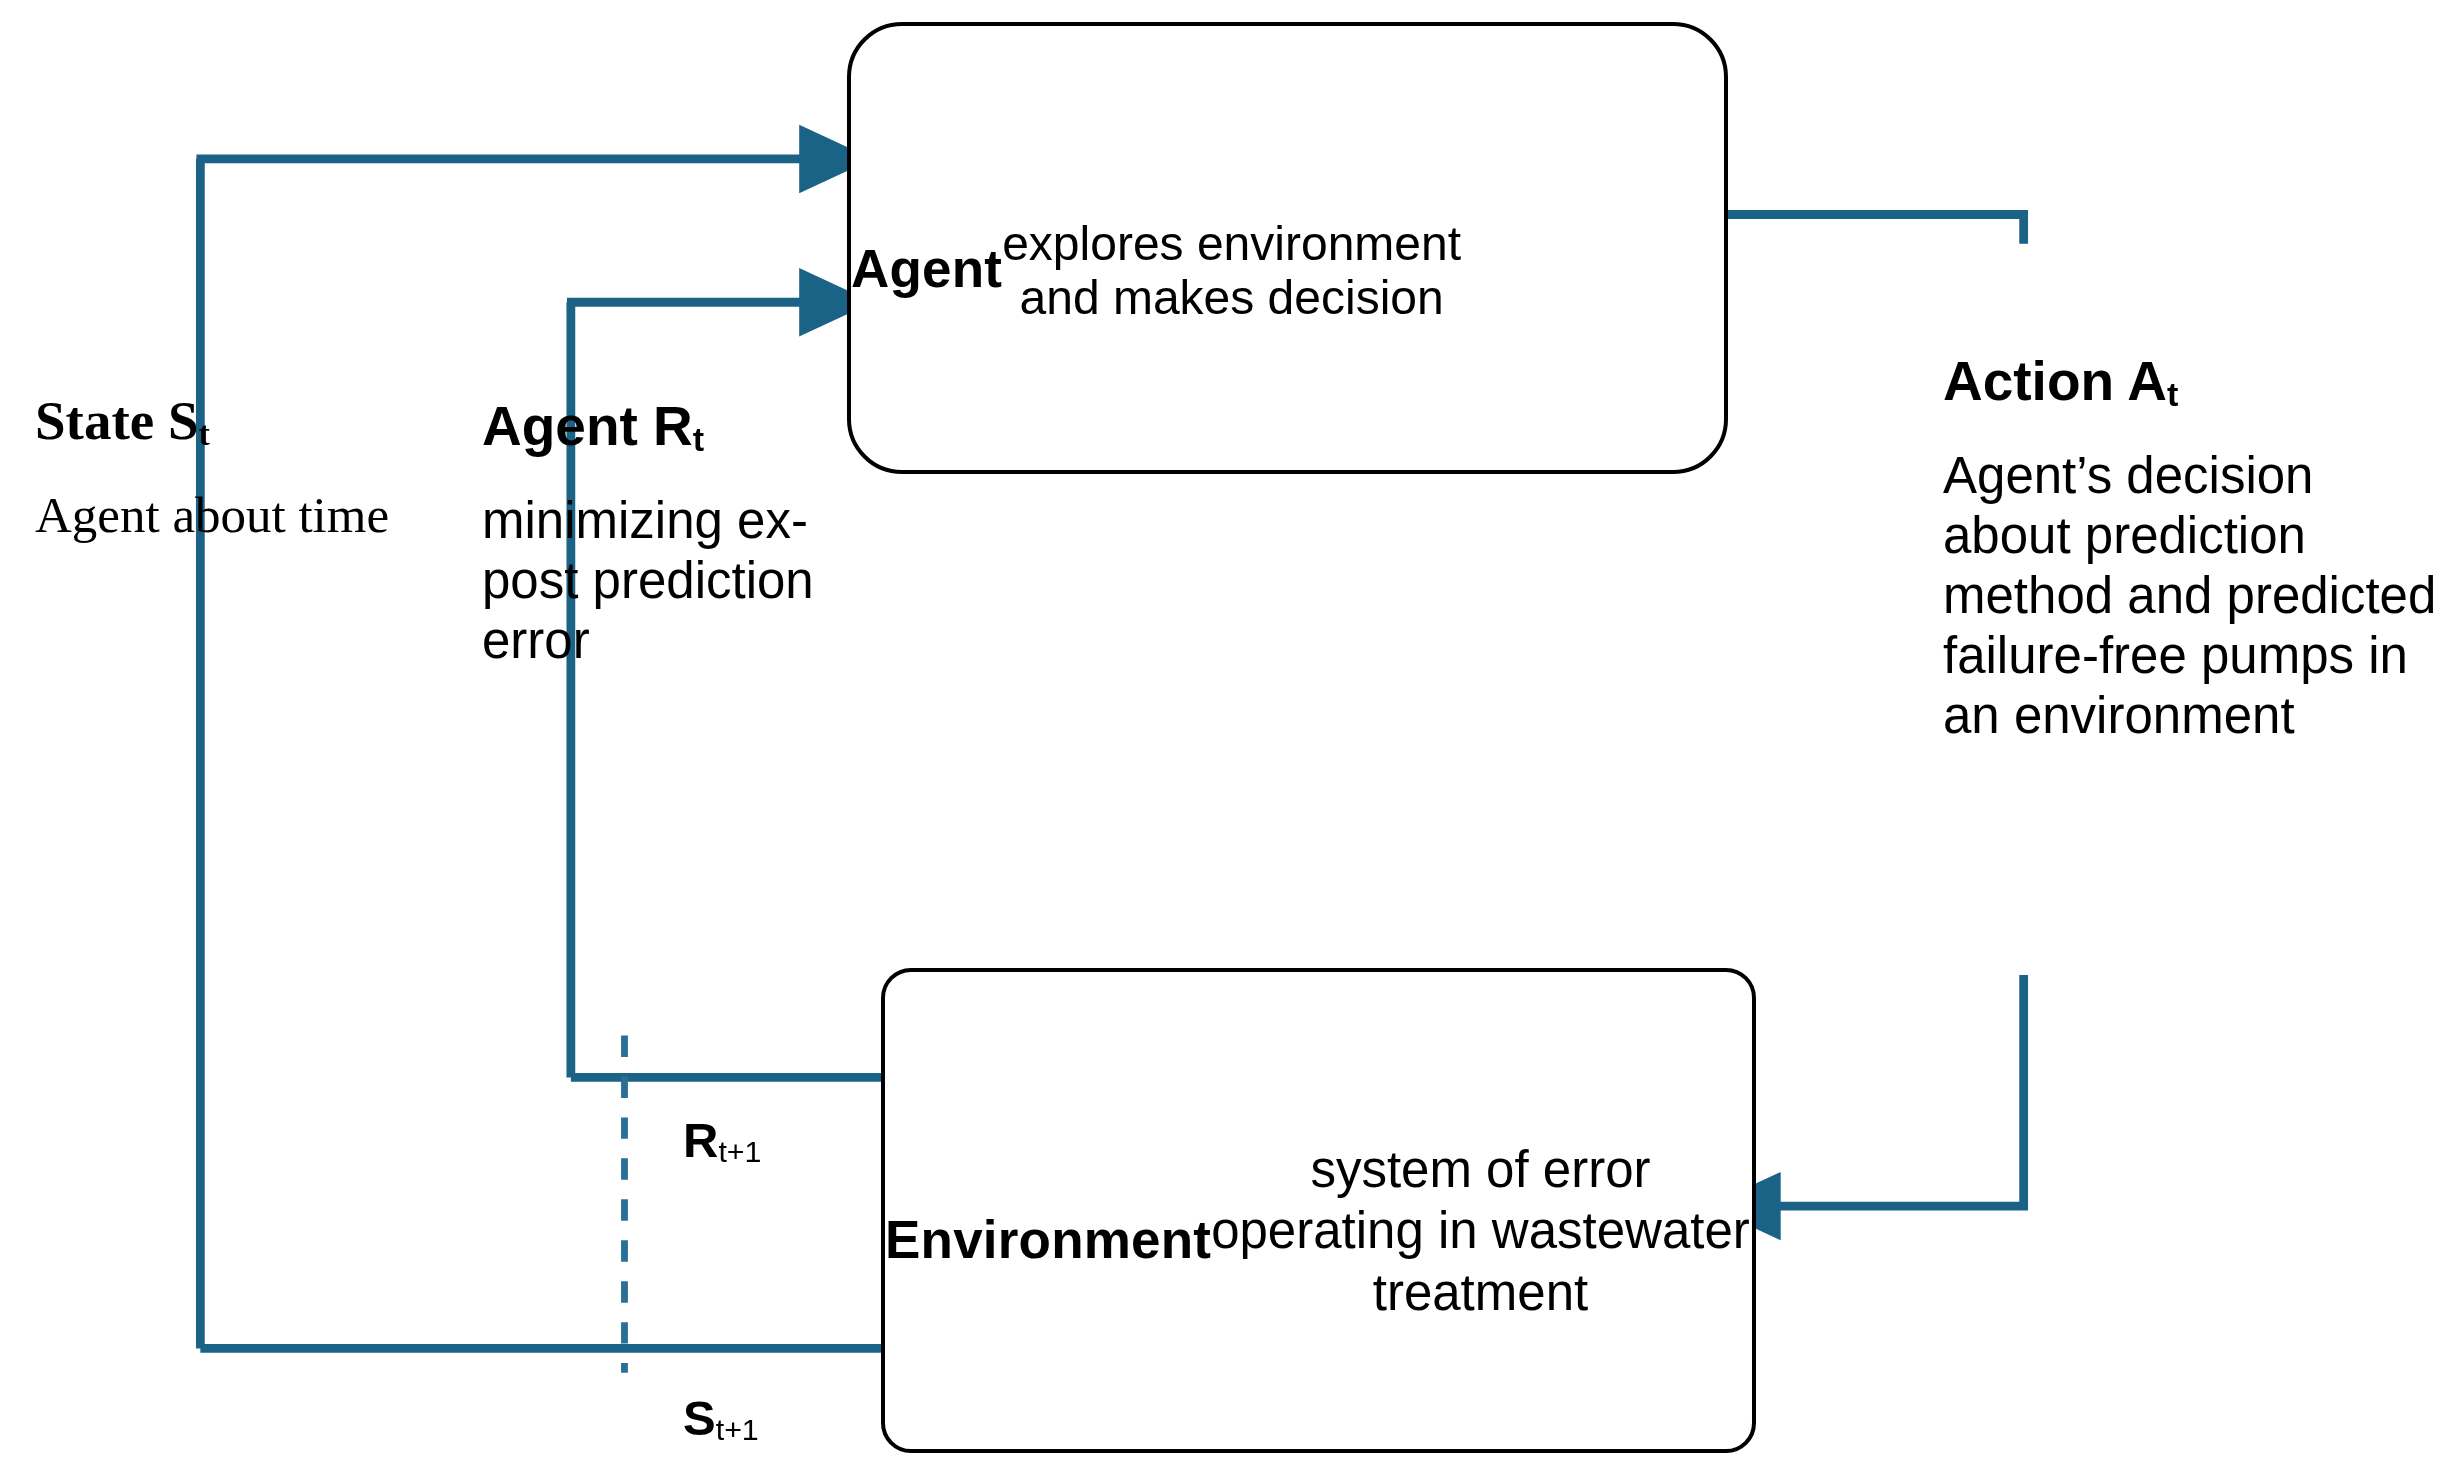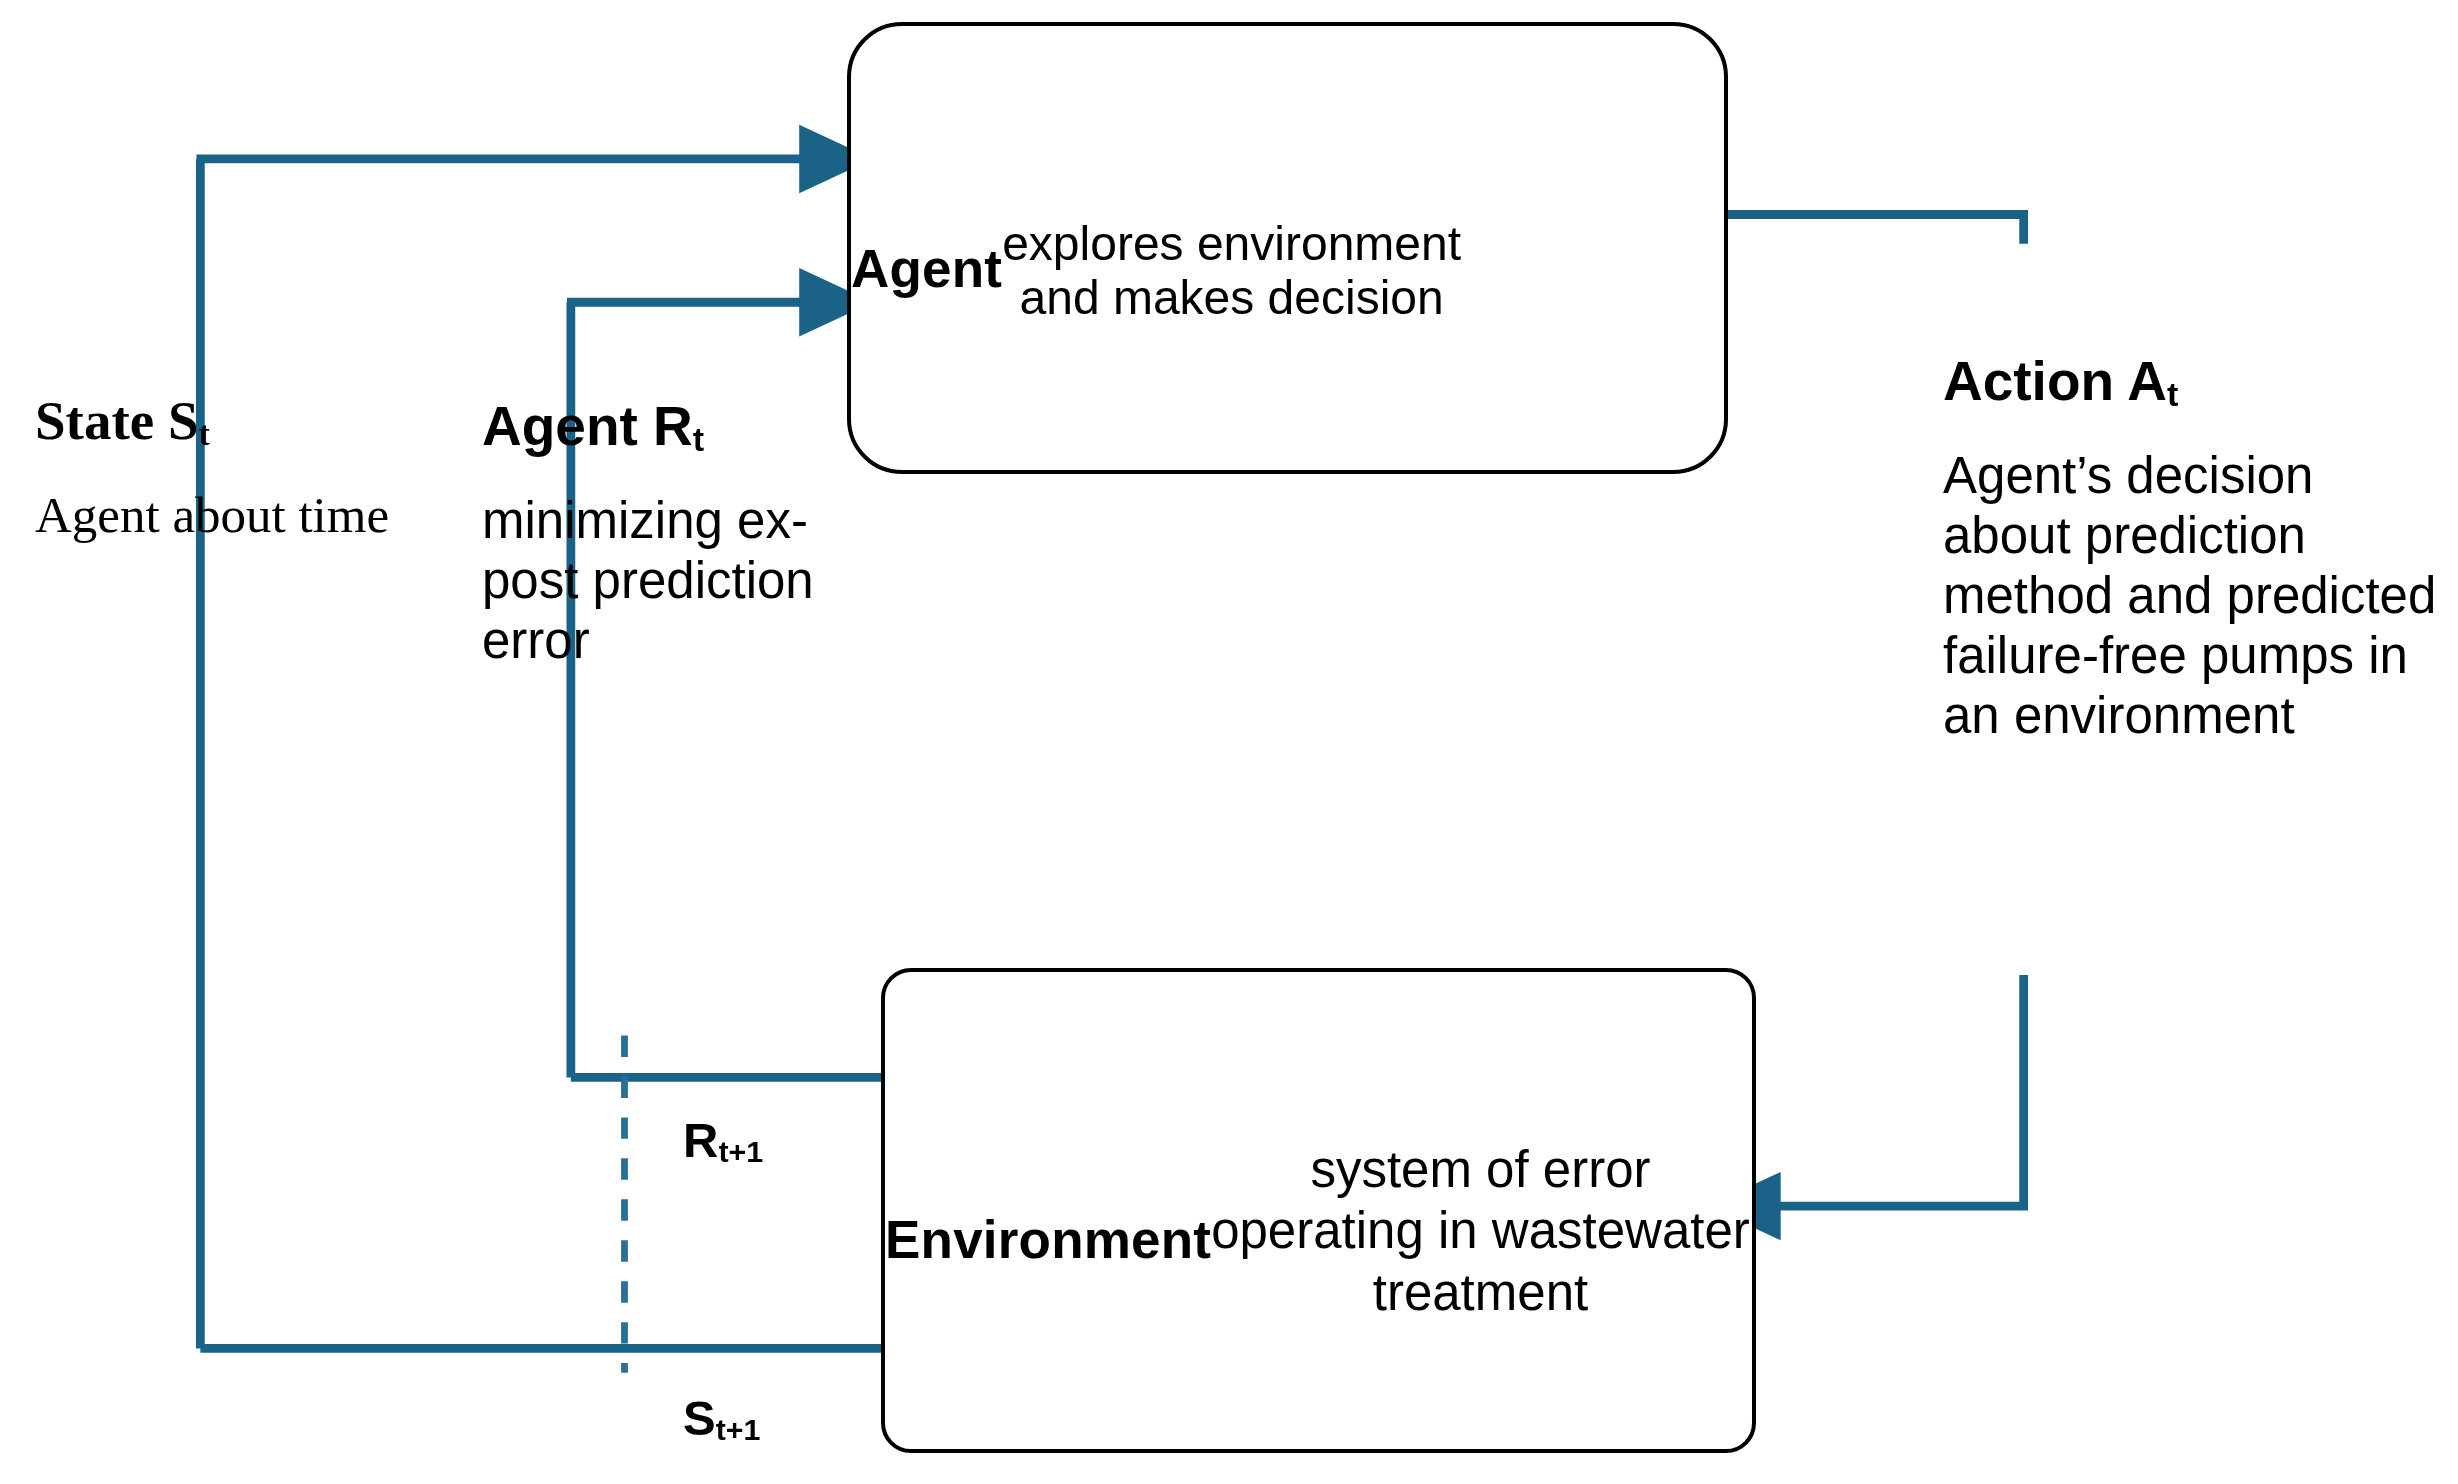--- a/index.html
+++ b/index.html
@@ -120,21 +120,21 @@
     font-size: 49px;
     color: #000000;
     white-space: nowrap;
     z-index: 4;
   }
   .tick-label sub {
     font-size: 0.62em;
     vertical-align: baseline;
     position: relative;
     top: 0.18em;
-    font-weight: bold;
+    font-weight: normal;
     text-align: center;
   }
   #label-r-next { left: 683px; top: 1112px; }
   #label-s-next { left: 683px; top: 1390px; }
 </style>
 </head>
 <body>
 
 <div id="canvas">
 

